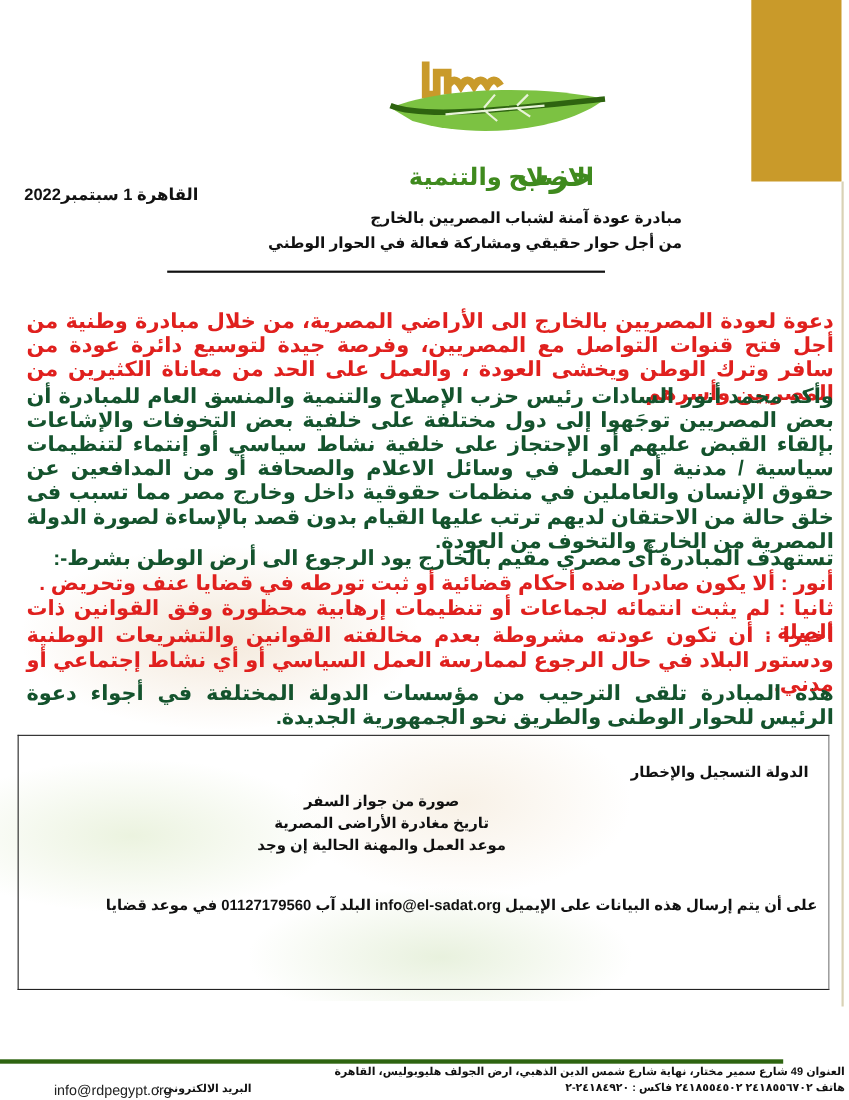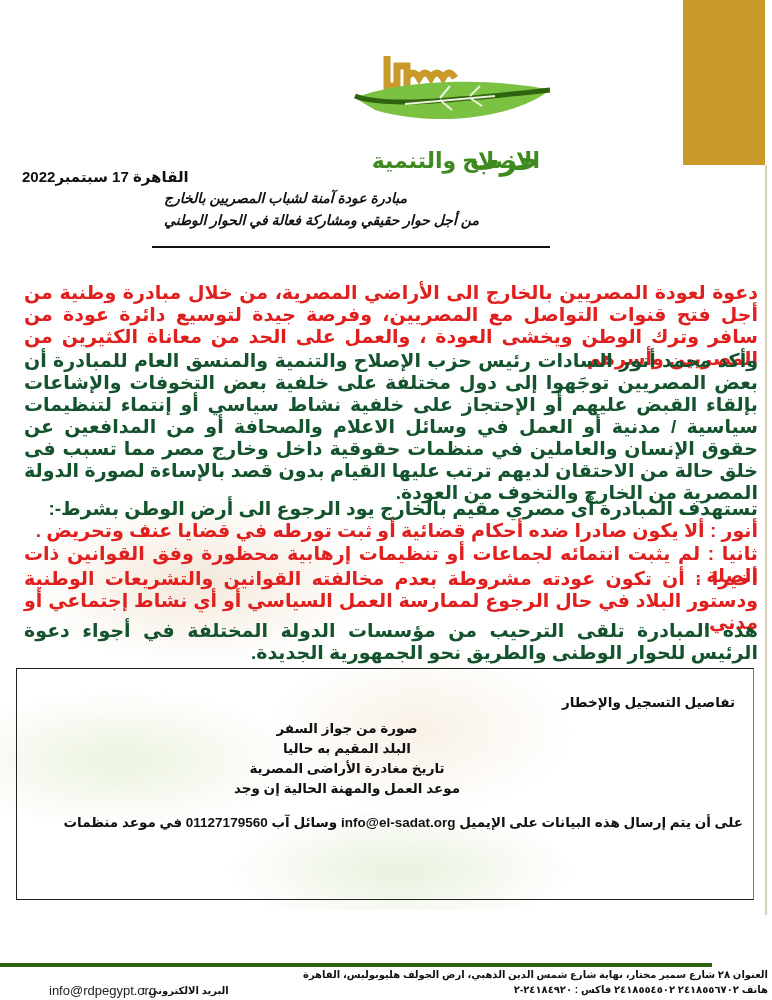--- a/index.html
+++ b/index.html
@@ -33,22 +33,22 @@
     position:absolute; font-weight:bold; color:#3f8a1e; direction:rtl;
   }
   .logo-name1 { right:45px; top:72px; font-size:30px;margin-top:22px; }
   .logo-name2 { right:45px; top:100px; font-size:22px; }
 
   .date {
     position:absolute; left:22px; top:168px;
     font-size:15px; font-weight:bold; direction:rtl; color:#111;
   }
   .title {
-    position:absolute; left:164px; width:470px; text-align:left;
-    font-size:14px; font-weight:bold; direction:rtl; color:#111;font-style:italic;
+    position:absolute; left:150px; width:470px; text-align:right;
+    font-size:14px; font-weight:bold; direction:rtl; color:#111;
   }
   .t1 { top:190px; }
   .t2 { top:212px; }
   .title-rule {
     position:absolute; left:152px; top:246px; width:398px; height:2px; background:#111;
   }
 
   .para {
     position:absolute; left:24px; width:734px;
     direction:rtl; text-align:justify; text-align-last:right;
@@ -131,54 +131,53 @@
   <svg width="240" height="80" viewBox="0 0 240 80" style="position:absolute;left:0;top:0;">
     <path d="M42 8 L42 38 L52 38 L52 18 L62 18 L62 38 M62 30 q6 -10 12 0 q6 -10 12 0 q6 -10 12 0 q6 -10 12 0" fill="none" stroke="#c99a2a" stroke-width="7" stroke-linejoin="miter"></path>
     <path d="M10 50 C 60 30, 150 30, 205 42 C 170 70, 90 80, 30 62 Z" fill="#7cc242"></path>
     <path d="M10 48 C 40 60, 110 52, 205 42" fill="none" stroke="#2e6410" stroke-width="5"></path>
     <path d="M60 56 L150 48 M95 50 l10 -12 M125 48 l10 -10 M95 52 l12 10 M125 50 l12 8" stroke="#e8f3d8" stroke-width="2" fill="none"></path>
   </svg>
   <div class="logo-name1">حزب</div>
   <div class="logo-name2">الاصلاح والتنمية</div>
 </div>
 
-<div class="date">القاهرة 17 سبتمبر2022</div>
+<div class="date">القاهرة 1 سبتمبر2022</div>
 <div class="title t1">مبادرة عودة آمنة لشباب المصريين بالخارج</div>
 <div class="title t2">من أجل حوار حقيقي ومشاركة فعالة في الحوار الوطني</div>
 <div class="title-rule"></div>
 
 <div class="para red p1">دعوة لعودة المصريين بالخارج الى الأراضي المصرية، من خلال مبادرة وطنية من أجل فتح قنوات التواصل مع المصريين، وفرصة جيدة لتوسيع دائرة عودة من سافر وترك الوطن ويخشى العودة ، والعمل على الحد من معاناة الكثيرين من المصريين وأسرهم.</div>
 <div class="para black p2">وأكد محمد أنور السادات رئيس حزب الإصلاح والتنمية والمنسق العام للمبادرة أن بعض المصريين توجَهوا إلى دول مختلفة على خلفية بعض التخوفات والإشاعات بإلقاء القبض عليهم أو الإحتجاز على خلفية نشاط سياسي أو إنتماء لتنظيمات سياسية / مدنية أو العمل في وسائل الاعلام والصحافة أو من المدافعين عن حقوق الإنسان والعاملين في منظمات حقوقية داخل وخارج مصر مما تسبب فى خلق حالة من الاحتقان لديهم ترتب عليها القيام بدون قصد بالإساءة لصورة الدولة المصرية من الخارج والتخوف من العودة.</div>
 <div class="para black p3">تستهدف المبادرة أى مصري مقيم بالخارج يود الرجوع الى أرض الوطن بشرط-:</div>
 <div class="para red p4">أنور : ألا يكون صادرا ضده أحكام قضائية أو ثبت تورطه في قضايا عنف وتحريض .</div>
 <div class="para red p5">ثانيا : لم يثبت انتمائه لجماعات أو تنظيمات إرهابية محظورة وفق القوانين ذات الصلة .</div>
 <div class="para red p6">أخيرا : أن تكون عودته مشروطة بعدم مخالفته القوانين والتشريعات الوطنية ودستور البلاد في حال الرجوع لممارسة العمل السياسي أو أي نشاط إجتماعي أو مدني.</div>
 <div class="para black p7">هذه المبادرة تلقى الترحيب من مؤسسات الدولة المختلفة في أجواء دعوة الرئيس للحوار الوطنى والطريق نحو الجمهورية الجديدة.</div>
 
 <div class="reg-box">
-  <div class="reg-title">تفاصيل التسجيل والإخطار</div>
+  <div class="reg-title">الدولة التسجيل والإخطار</div>
   <div class="reg-list">
     <div>صورة من جواز السفر</div>
-    <div>البلد المقيم به حاليا</div>
     <div>تاريخ مغادرة الأراضى المصرية</div>
     <div>موعد العمل والمهنة الحالية إن وجد</div>
   </div>
   <div class="reg-note">
     <span>على أن يتم إرسال هذه البيانات على الإيميل</span>
     <span class="ltr">info@el-sadat.org</span>
-    <span>وسائل آب</span>
+    <span>البلد آب</span>
     <span class="ltr">01127179560</span>
-    <span>في موعد منظمات</span>
+    <span>في موعد قضايا</span>
   </div>
 </div>
 
 <div class="footer-band">
   <div class="footer-url">
     <span>www.</span><span class="accent">rdp</span><span>egypt.org</span>
   </div>
 </div>
 
 <div class="footer-info">
-  <div class="addr1">العنوان ٢٨ شارع سمير مختار، نهاية شارع شمس الدين الذهبي، ارض الجولف هليوبوليس، القاهرة</div>
+  <div class="addr1">العنوان 49 شارع سمير مختار، نهاية شارع شمس الدين الذهبي، ارض الجولف هليوبوليس، القاهرة</div>
   <div class="addr2">هاتف ٢٤١٨٥٥٦٧٠٢ ٢٤١٨٥٥٤٥٠٢ فاكس : ٢٤١٨٤٩٢٠-٢</div>
   <div class="footer-email-label">البريد الالكتروني :</div>
   <div class="footer-email">info@rdpegypt.org</div>
 </div>
 
 </body></html>

